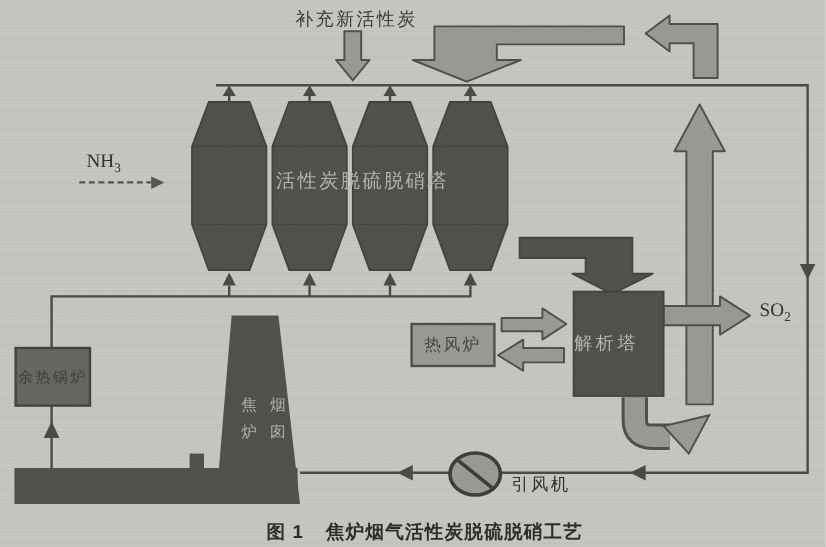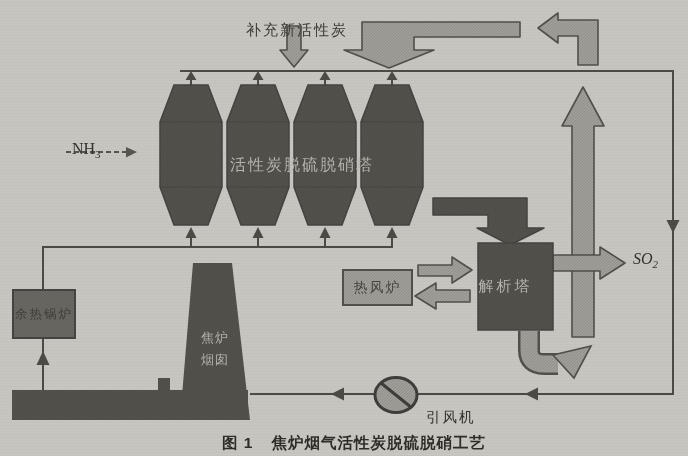--- a/index.html
+++ b/index.html
@@ -4,34 +4,34 @@
 <style>
   html,body{margin:0;padding:0;}
   #stage{
     position:relative;width:688px;height:456px;overflow:hidden;
     background:#c7c5c0;
     background-image:repeating-linear-gradient(0deg, rgba(0,0,0,.02) 0 1px, transparent 1px 3px),
                      repeating-linear-gradient(90deg, rgba(255,255,255,.02) 0 1px, transparent 1px 4px);
     font-family:"Liberation Serif", serif;
   }
   #diagram-svg{position:absolute;left:0;top:0;}
-  .lbl{position:absolute;white-space:nowrap;color:#3b3a34;margin-top:14px;}
+  .lbl{position:absolute;white-space:nowrap;color:#3b3a34;}
   .kai{font-family:"Liberation Serif", serif;}
   .chem{font-family:"Liberation Serif", serif;font-size:16px;color:#33322d;}
   .chem sub{font-size:11px;}
   .lbl-makeup{left:246px;top:7px;font-size:15px;letter-spacing:2px;}
   .lbl-nh3{left:72px;top:126px;}
   .lbl-tower{left:230px;top:141px;font-size:16px;letter-spacing:2px;color:#b4b3ad;}
   .lbl-recycle{left:441px;top:177px;font-size:14.5px;letter-spacing:1px;}
   .boxtext{position:absolute;display:flex;align-items:center;justify-content:center;text-align:right;}
   .lbl-regen{left:478px;top:243px;width:55px;height:87px;font-size:15px;letter-spacing:3px;color:#b4b3ad;}
   .lbl-hot{left:343px;top:270px;width:69px;height:35px;font-size:14px;letter-spacing:2px;color:#46453f;}
-  .lbl-so2{left:633px;top:236px;font-style:italic;}
+  .lbl-so2{left:633px;top:250px;}
   .lbl-boiler{left:13px;top:290px;width:62px;height:48px;font-size:12.5px;letter-spacing:2px;color:#403f37;line-height:20px;}
-  .lbl-chimney{left:191px;top:326px;width:48px;height:46px;font-size:13px;letter-spacing:1px;color:#b0afa9;line-height:22px;flex-direction:column;}
+  .lbl-chimney{left:191px;top:326px;width:48px;height:46px;font-size:13px;letter-spacing:1px;color:#b0afa9;line-height:22px;flex-direction:row;}
   .lbl-flue{left:52px;top:395px;font-size:14.5px;letter-spacing:3px;color:#d6d5cf;}
   .lbl-fan{left:426px;top:394px;font-size:14.5px;letter-spacing:2px;color:#32312c;}
   .caption{position:absolute;left:0;top:433px;width:100%;text-align:center;transform:translateX(10px);
     font-family:"Liberation Sans", sans-serif;font-weight:bold;font-size:15.5px;color:#2e2d28;letter-spacing:1px;}
   .caption .cap-txt{margin-left:18px;}
 </style>
 </head>
 <body>
 
 <div id="stage">

